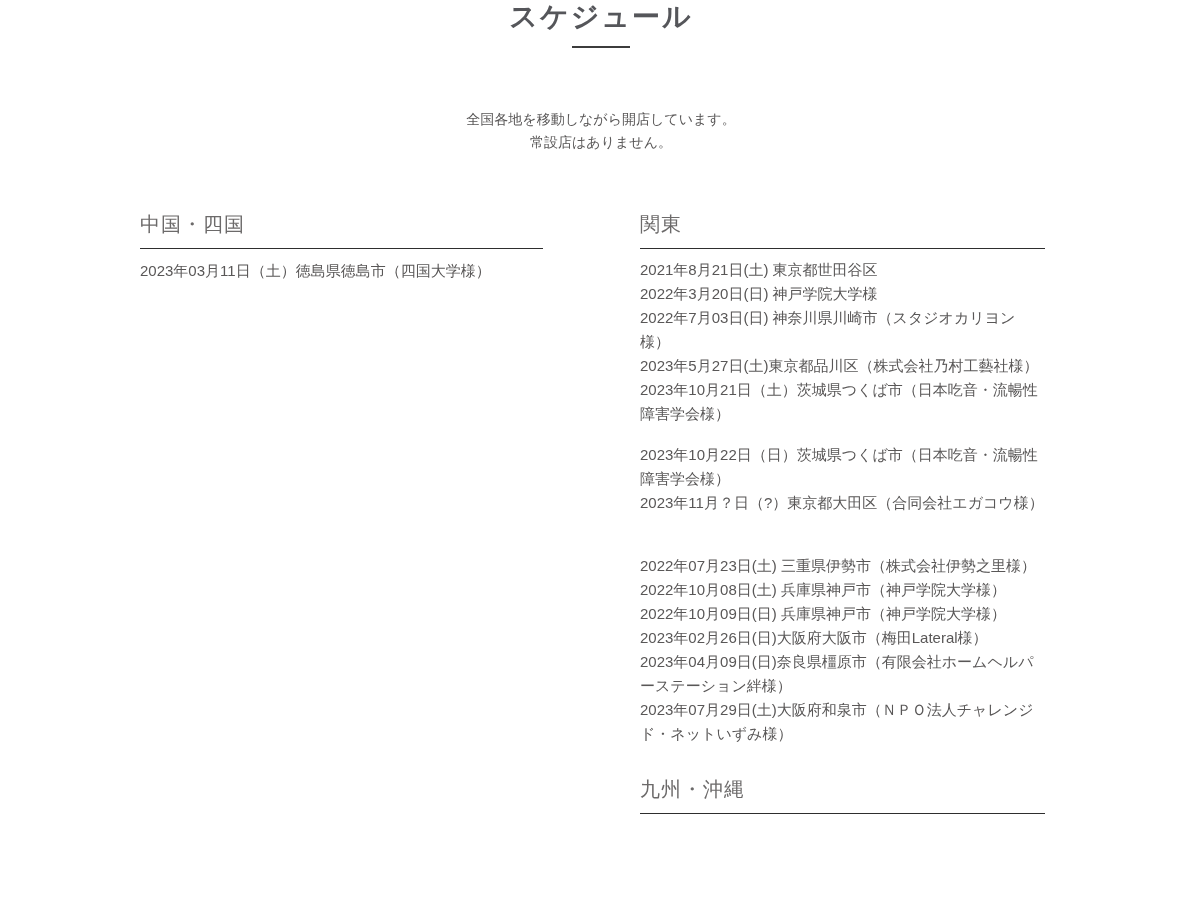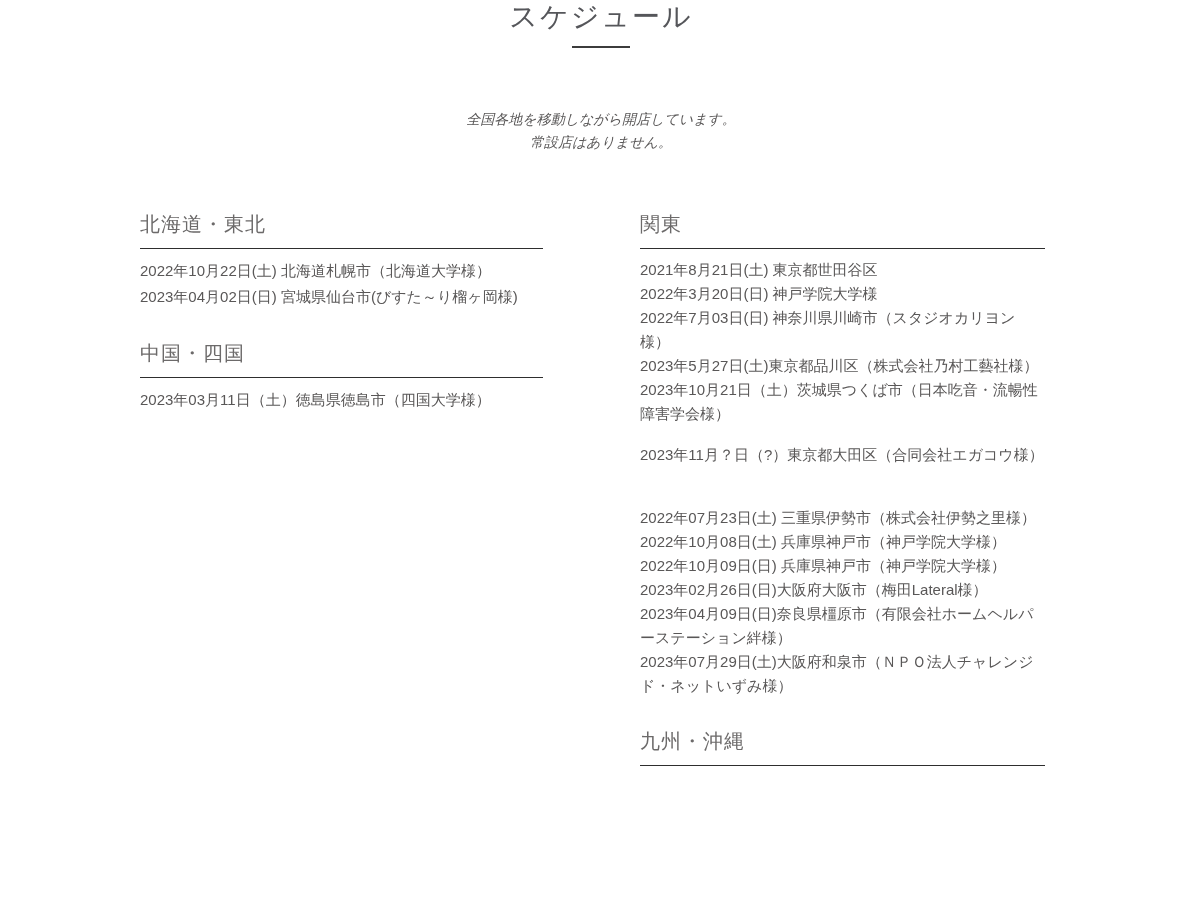--- a/index.html
+++ b/index.html
@@ -8,38 +8,37 @@
     width: 1202px;
     height: 908px;
     overflow: hidden;
     font-family: "Liberation Sans", "DejaVu Sans", sans-serif;
     color: #595757;
   }
   .page { padding-top: 0; }
   .page-title {
     text-align: center;
     font-size: 28px;
-    font-weight: normal;
+    font-weight: bold;
     line-height: 34px;
     letter-spacing: 2px;
     color: #55565a;
   }
   .title-divider {
     width: 58px;
     height: 2px;
     background: #3c3c3c;
     margin: 12px auto 0;
   }
   .intro {
     margin-top: 60px;
     text-align: center;
     font-size: 14px;
     line-height: 23px;
     color: #595757;
-    font-style: italic;
   }
   .columns {
     display: flex;
     justify-content: space-between;
     width: 905px;
     margin: 57px 0 0 140px;
   }
   .column-left  { width: 403px; --lh: 26px; }
   .column-right { width: 405px; --lh: 24px; }
   .region + .region { margin-top: 30px; }
@@ -69,44 +68,38 @@
   <div class="title-divider"></div>
 
   <div class="intro">
     <p class="intro-line">全国各地を移動しながら開店しています。</p>
     <p class="intro-line">常設店はありません。</p>
   </div>
 
   <div class="columns">
     <div class="column column-left">
         <section class="region">
-          <h2 class="region-heading">北海道・東北</h2>
-          <div class="event-group">
-            <p class="event">2022年10月22日(土) 北海道札幌市（北海道大学様）</p>
-            <p class="event">2023年04月02日(日) 宮城県仙台市(びすた～り榴ヶ岡様)</p>
-          </div>
-        </section>
-        <section class="region">
           <h2 class="region-heading">中国・四国</h2>
           <div class="event-group">
             <p class="event">2023年03月11日（土）徳島県徳島市（四国大学様）</p>
           </div>
         </section>
       </div>
     <div class="column column-right">
         <section class="region">
           <h2 class="region-heading">関東</h2>
           <div class="event-group">
             <p class="event">2021年8月21日(土) 東京都世田谷区</p>
             <p class="event">2022年3月20日(日) 神戸学院大学様</p>
             <p class="event">2022年7月03日(日) 神奈川県川崎市（スタジオカリヨン様）</p>
             <p class="event">2023年5月27日(土)東京都品川区（株式会社乃村工藝社様）</p>
             <p class="event">2023年10月21日（土）茨城県つくば市（日本吃音・流暢性障害学会様）</p>
           </div>
           <div class="event-group">
+            <p class="event">2023年10月22日（日）茨城県つくば市（日本吃音・流暢性障害学会様）</p>
             <p class="event">2023年11月？日（?）東京都大田区（合同会社エガコウ様）</p>
           </div>
         </section>
         <section class="region">
           <div class="event-group">
             <p class="event">2022年07月23日(土) 三重県伊勢市（株式会社伊勢之里様）</p>
             <p class="event">2022年10月08日(土) 兵庫県神戸市（神戸学院大学様）</p>
             <p class="event">2022年10月09日(日) 兵庫県神戸市（神戸学院大学様）</p>
             <p class="event">2023年02月26日(日)大阪府大阪市（梅田Lateral様）</p>
             <p class="event">2023年04月09日(日)奈良県橿原市（有限会社ホームヘルパーステーション絆様）</p>

